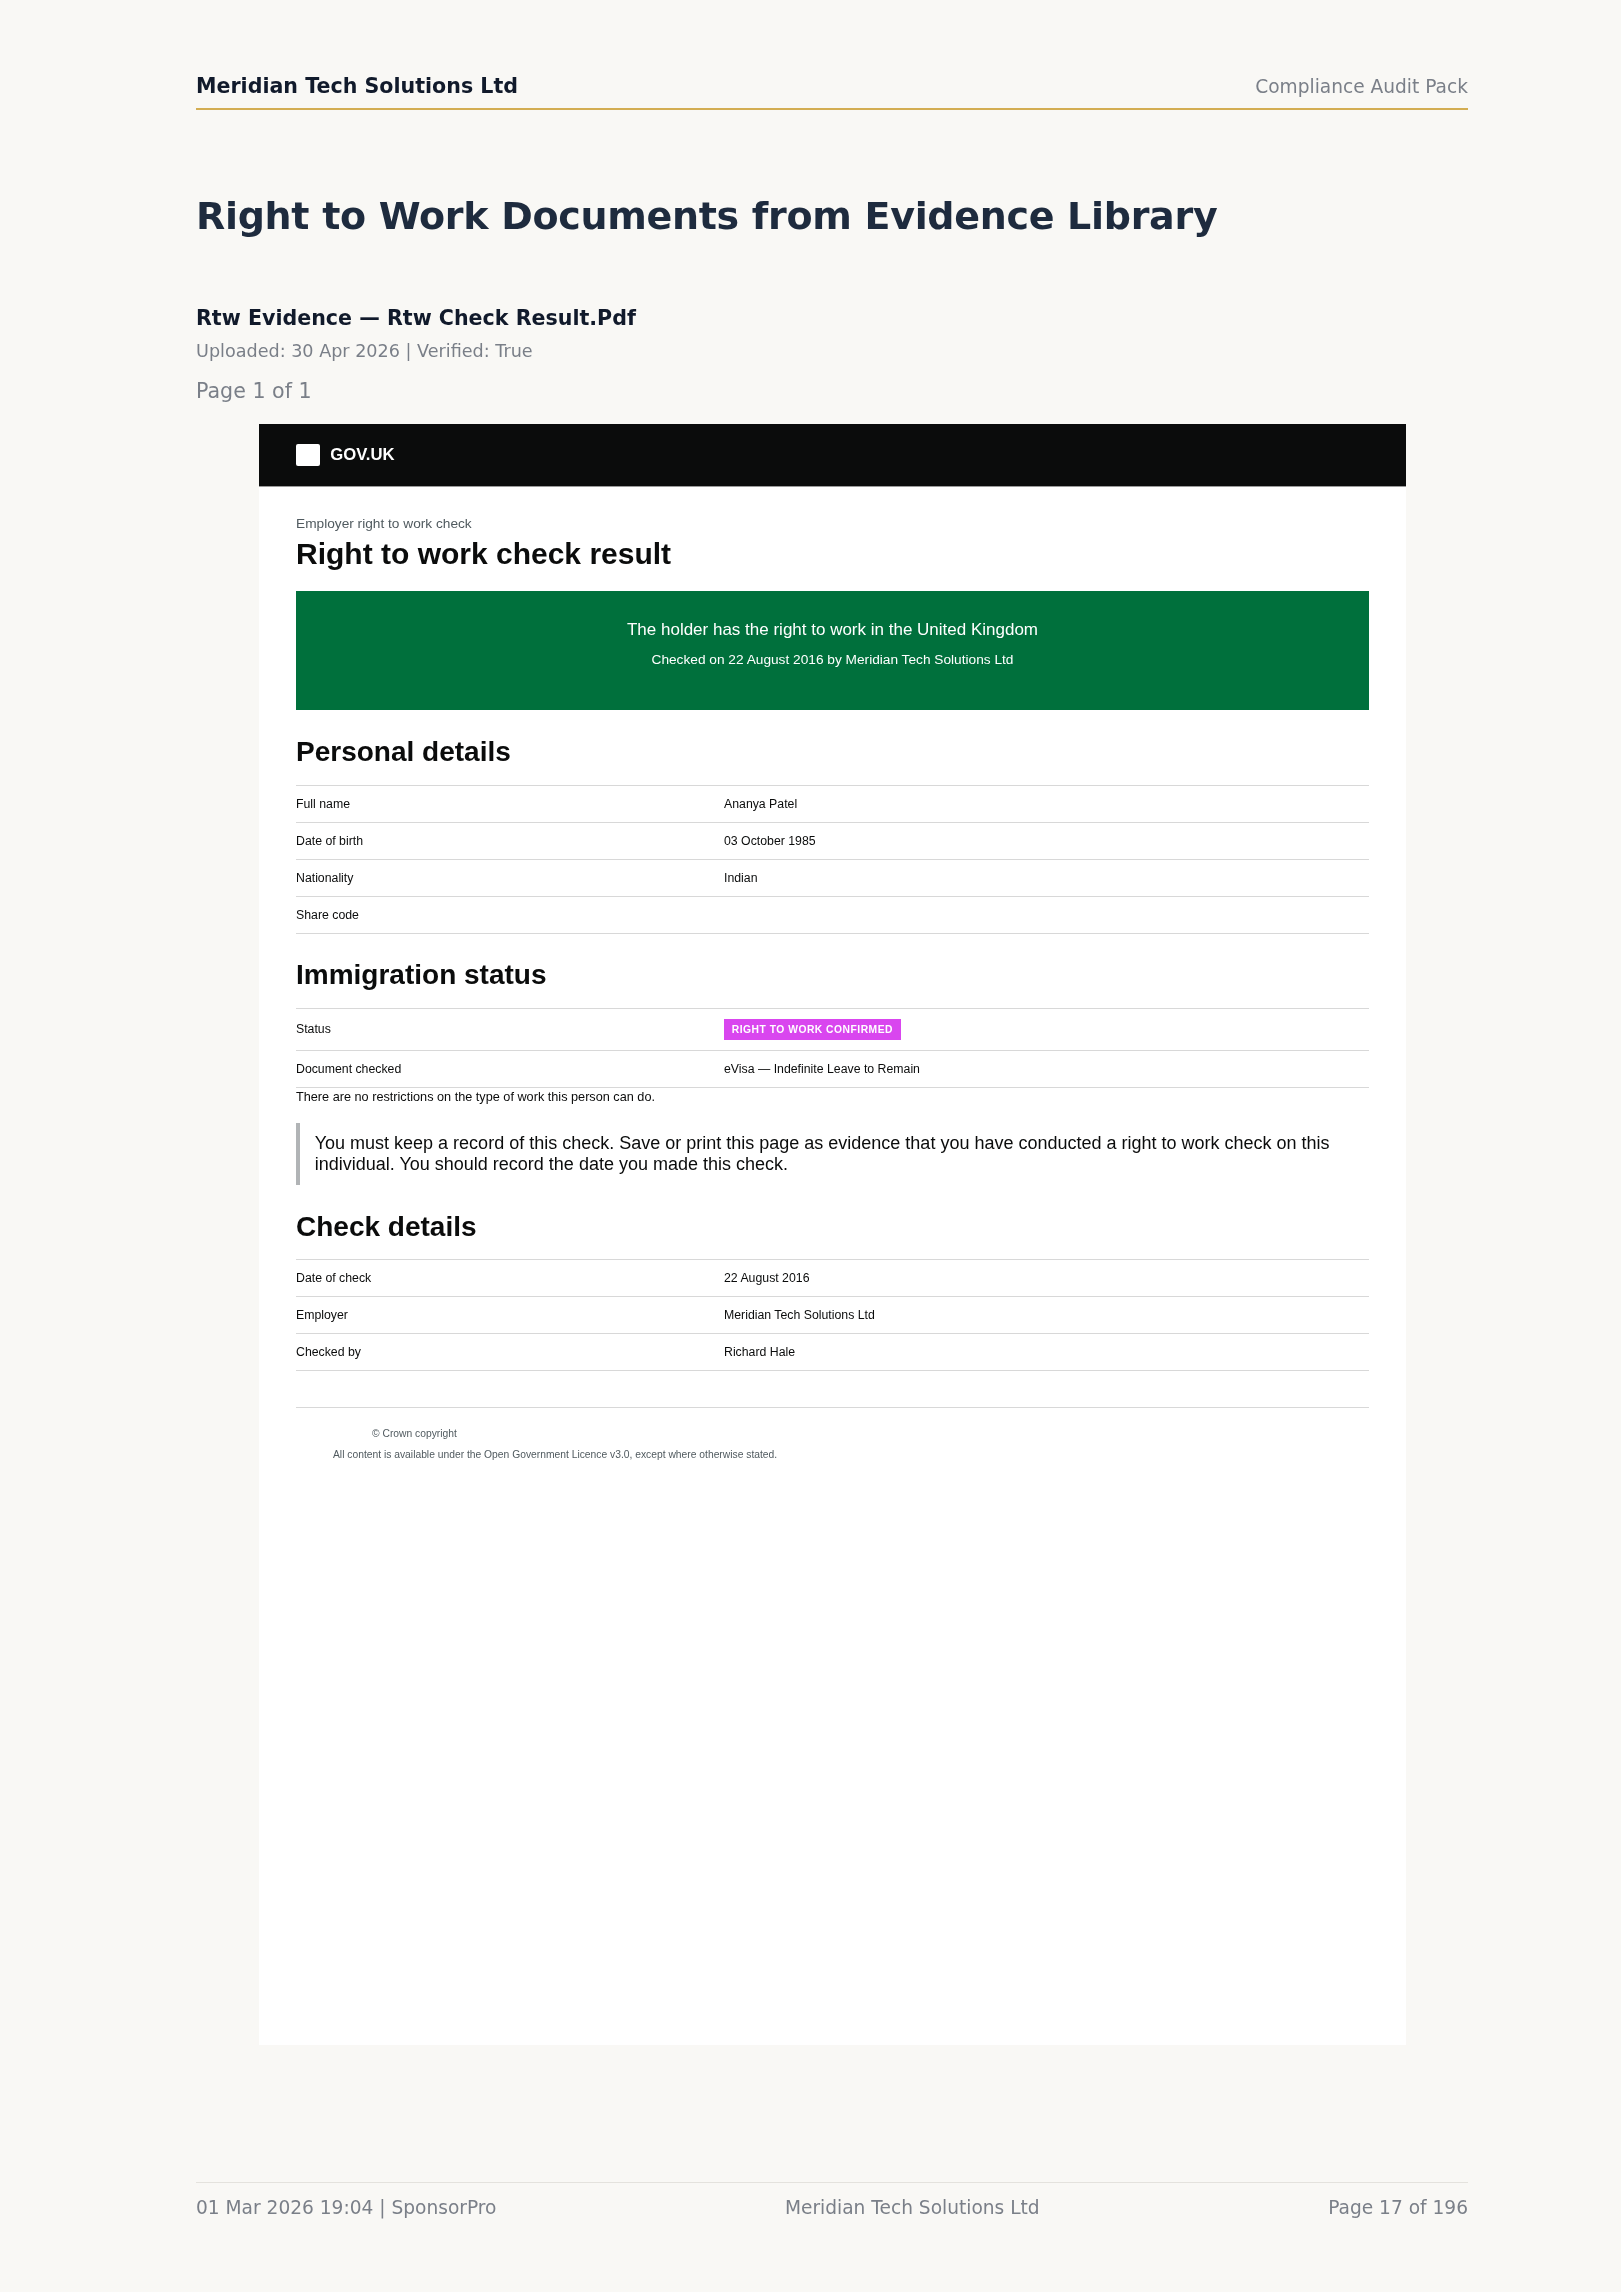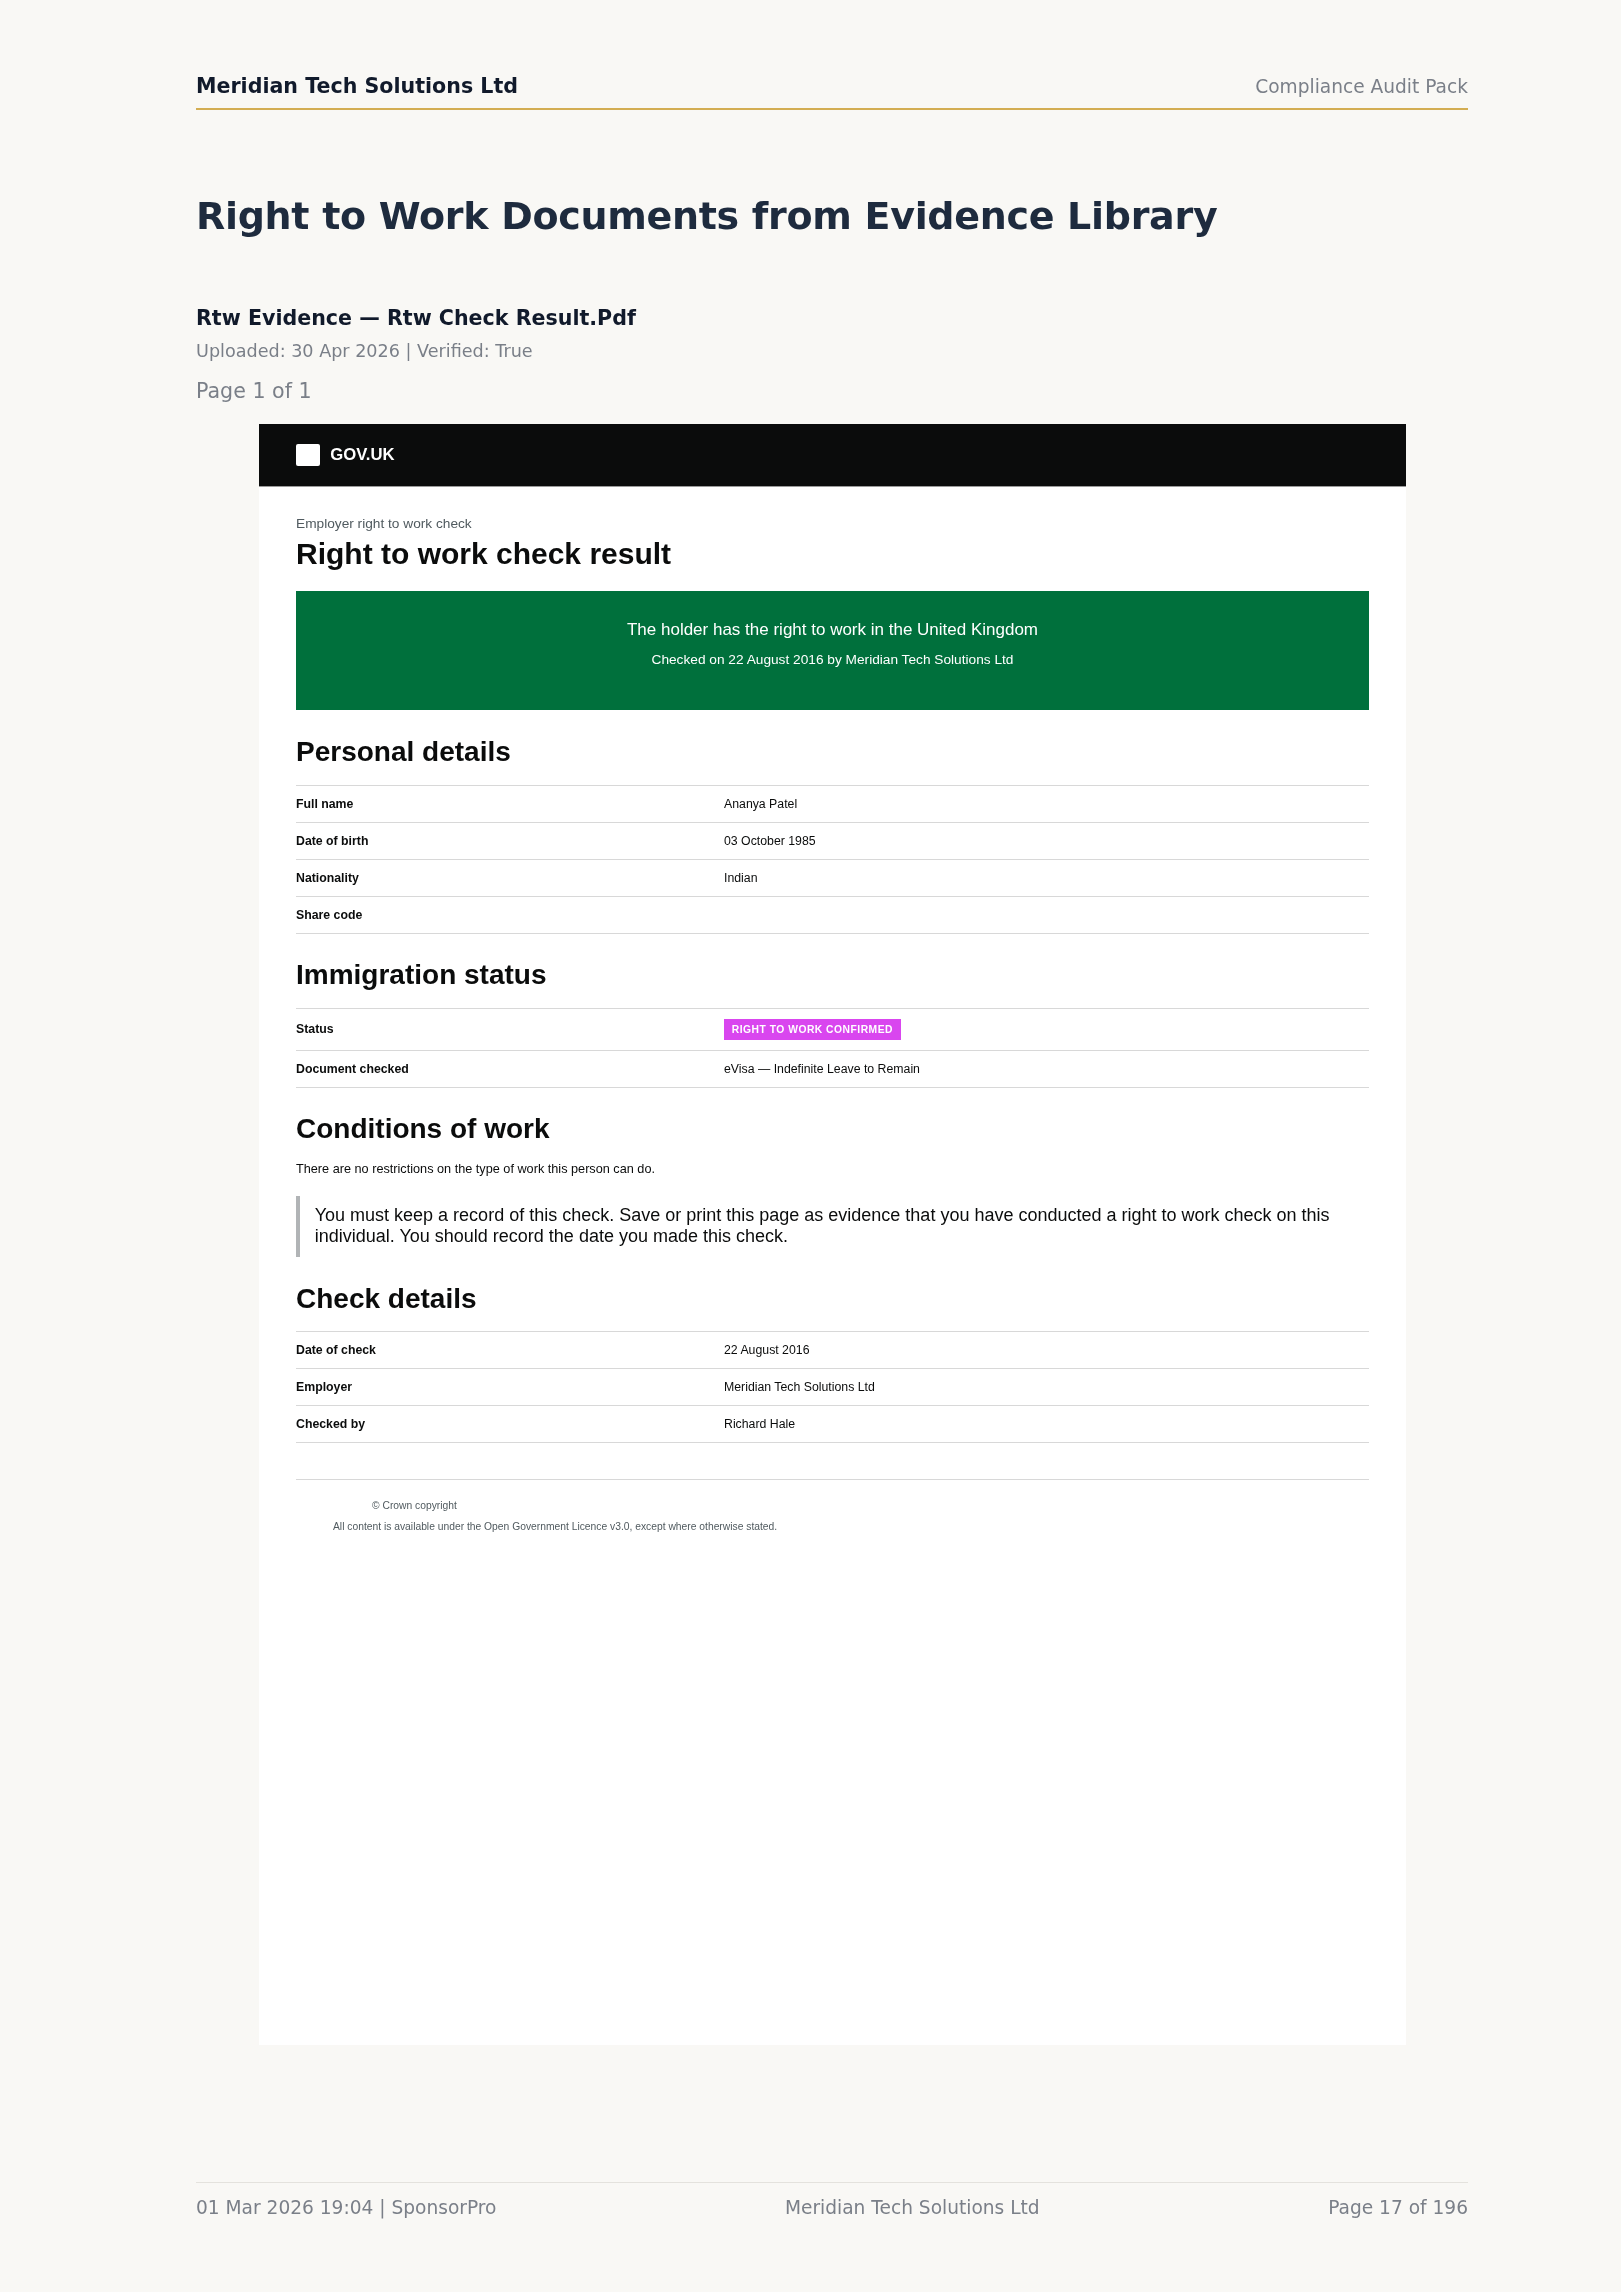--- a/index.html
+++ b/index.html
@@ -64,21 +64,21 @@
   .panel-title { font-size: 17px; font-weight: normal; }
   .panel-sub { font-size: 13.7px; margin-top: 11.8px; }
 
   .h2 { font-size: 28px; font-weight: bold; margin-top: 25.5px; margin-bottom: 16.7px; }
   .summary { border-top: 1px solid #d8d8d8; }
   .srow {
     display: flex; align-items: center; border-bottom: 1px solid #d8d8d8;
     height: 36px; font-size: 12.3px;
   }
   .srow.tall { height: 41px; }
-  .skey { width: 428px; font-weight: bold; }
+  .skey { width: 428px; font-weight: normal; }
   .sval { flex: 1; }
   .tag {
     display: inline-block; background: #d946ef; color: #fff;
     font-size: 10.3px; font-weight: bold; letter-spacing: 0.5px;
     padding: 4.9px 7.8px 4.9px 7.8px;
   }
   .body-text { font-size: 12.7px; margin-top: 2px; }
   .inset {
     margin-top: 19.6px; border-left: 4.9px solid #b1b4b6;
     padding: 9.8px 0 9.8px 14.7px; font-size: 18px;
@@ -150,21 +150,20 @@
       <div class="srow tall">
         <span class="skey">Status</span>
         <span class="sval"><span class="tag">RIGHT TO WORK CONFIRMED</span></span>
       </div>
       <div class="srow">
         <span class="skey">Document checked</span>
         <span class="sval">eVisa — Indefinite Leave to Remain</span>
       </div>
     </div>
 
-    <div class="h2">Conditions of work</div>
     <div class="body-text">There are no restrictions on the type of work this person can do.</div>
     <div class="inset">You must keep a record of this check. Save or print this page as evidence that you have conducted a right to work check on this individual. You should record the date you made this check.</div>
 
     <div class="h2">Check details</div>
     <div class="summary">
       <div class="srow">
         <span class="skey">Date of check</span>
         <span class="sval">22 August 2016</span>
       </div>
       <div class="srow">

